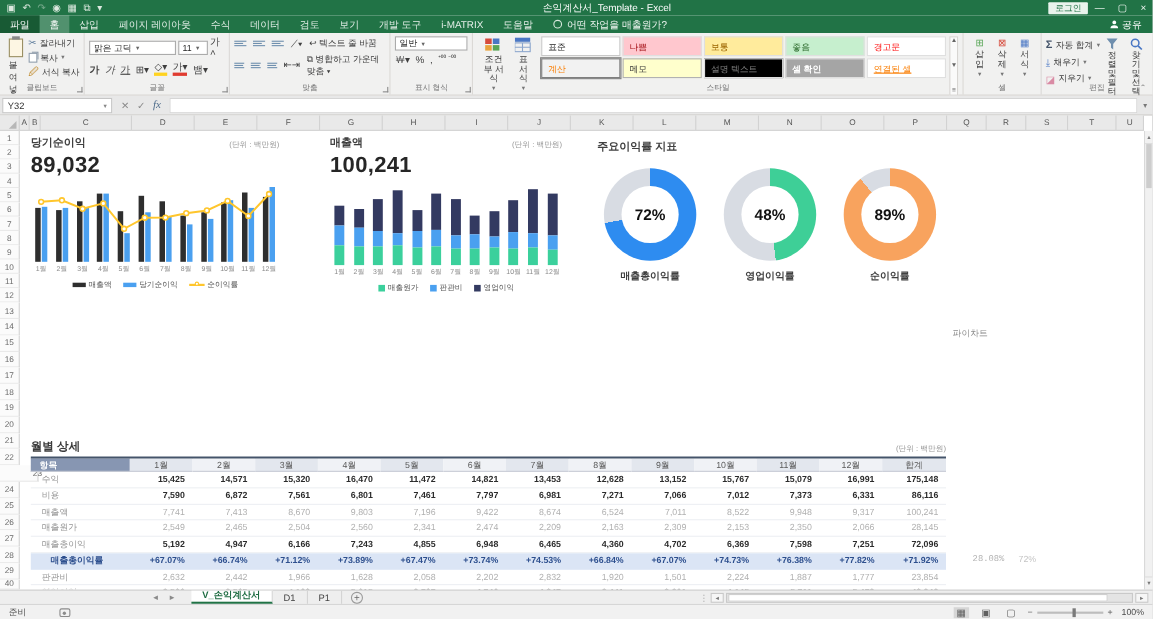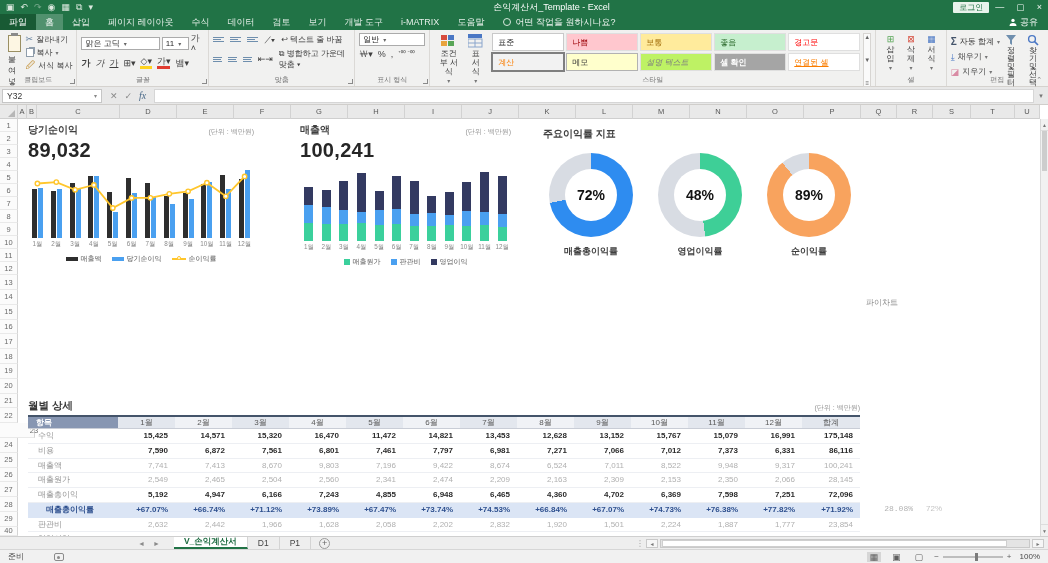--- a/index.html
+++ b/index.html
@@ -205,21 +205,21 @@
         <div class="rtab">수식</div>
         <div class="rtab">데이터</div>
         <div class="rtab">검토</div>
         <div class="rtab">보기</div>
         <div class="rtab">개발 도구</div>
         <div class="rtab">i-MATRIX</div>
         <div class="rtab">도움말</div>
       </div>
     <div class="tellme">
       <span class="bulb"></span>
-      <span>어떤 작업을 원하시나요?</span>
+      <span>어떤 작업을 매출원가?</span>
     </div>
     <div class="share">
       <svg width="8" height="8" viewBox="0 0 8 8">
           <circle cx="4" cy="2.4" r="1.7" fill="#fff"></circle>
           <path d="M0.5 8 a3.5 3 0 0 1 7 0 z" fill="#fff"></path>
         </svg>
       <span>공유</span>
     </div>
   </div>
 
@@ -358,21 +358,21 @@
             <span style="font-size:6px;color:#777">▾</span>
         </div>
         <div class="chiprow" id="chips" style="margin-left:4px;">
             <div class="chip" style="background: rgb(255, 255, 255); color: rgb(31, 31, 31); border-color: rgb(201, 201, 201);">표준</div>
             <div class="chip" style="background: rgb(255, 199, 206); color: rgb(156, 0, 6);">나쁨</div>
             <div class="chip" style="background: rgb(255, 235, 156); color: rgb(156, 101, 0);">보통</div>
             <div class="chip" style="background: rgb(198, 239, 206); color: rgb(39, 102, 39);">좋음</div>
             <div class="chip" style="background: rgb(255, 255, 255); color: rgb(255, 0, 0);">경고문</div>
             <div class="chip" style="background: rgb(242, 242, 242); color: rgb(250, 125, 0); border-color: rgb(127, 127, 127); outline: rgb(127, 127, 127) solid 1px;">계산</div>
             <div class="chip" style="background: rgb(255, 255, 204); color: rgb(51, 51, 51); border-color: rgb(178, 178, 178);">메모</div>
-            <div class="chip" style="background: #bef264; color: rgb(127, 127, 127); font-style: italic;">설명 텍스트</div>
+            <div class="chip" style="background: #000000; color: rgb(127, 127, 127); ">설명 텍스트</div>
             <div class="chip" style="background: rgb(165, 165, 165); color: rgb(255, 255, 255); font-weight: bold;">셀 확인</div>
             <div class="chip" style="background: rgb(255, 255, 255); color: rgb(250, 125, 0); text-decoration: underline;">연결된 셀</div>
           </div>
         <div class="gal-scroll">
             <span>▲</span>
             <span>▼</span>
             <span>≡</span>
           </div>
       </div>
       <div class="rlabel">스타일</div>

